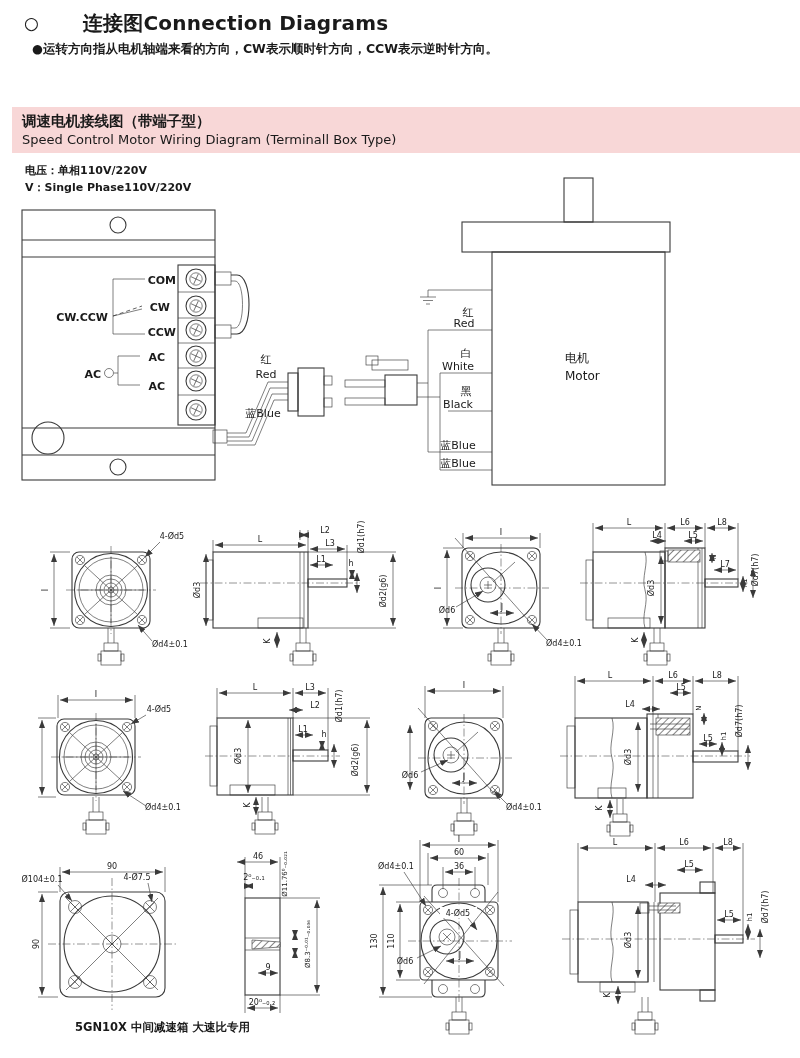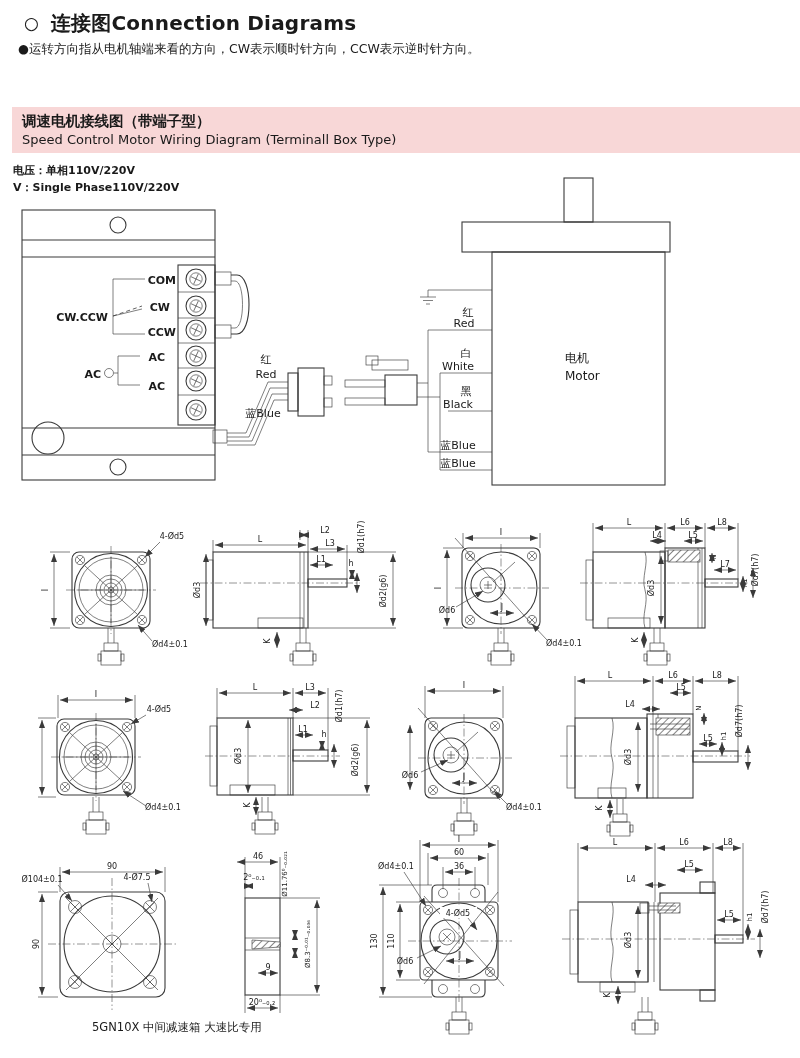--- a/index.html
+++ b/index.html
@@ -1,30 +1,30 @@
 <!DOCTYPE html>
 <html><head>
 <meta charset="utf-8">
 <style>
   html,body{margin:0;padding:0;background:#fff;}
   #page{position:relative;width:800px;height:1058px;background:#fff;overflow:hidden;
         font-family:"DejaVu Sans","Liberation Sans",sans-serif;color:#1a1a1a;}
   .abs{position:absolute;}
   #titleRow{top:10px;left:24px;display:flex;align-items:center;gap:12px;}
   #titleRow .circ{font-size:17px;line-height:1;}
-  #titleRow .ttl{font-size:20px;font-weight:bold;letter-spacing:.2px;}
+  #titleRow .ttl{font-size:20px;font-weight:bold;letter-spacing:.2px;margin-left:32px;}
   .bullet{font-size:12.5px;}
-  #b1{top:41px;left:18px;font-weight:normal;}
+  #b1{top:41px;left:32px;font-weight:bold;}
   #b2{top:59px;left:18px;line-height:1.35;}
   #b2 .l2{padding-left:9px;}
   #banner{top:107px;left:12px;width:784px;background:#f8d7d7;padding:5px 0 6px 10px;}
   #banner .cn{font-size:14.5px;font-weight:bold;}
   #banner .en{font-size:13px;margin-top:1px;}
-  #volt{top:163px;left:13px;font-size:11px;font-weight:bold;line-height:1.5;}
-  #caption{top:1020px;left:75px;font-size:11.5px;font-weight:normal;margin-left:17px;}
+  #volt{top:163px;left:25px;font-size:11px;font-weight:bold;line-height:1.5;}
+  #caption{top:1020px;left:75px;font-size:11.5px;font-weight:bold;}
   svg{position:absolute;top:0;left:0;}
   .ln{fill:none;stroke:#3a3a3a;stroke-width:1.1;}
   .tn{fill:none;stroke:#3a3a3a;stroke-width:.65;}
   .cl{fill:none;stroke:#3a3a3a;stroke-width:.55;stroke-dasharray:8 2.5 1.5 2.5;}
   .dsh{fill:none;stroke:#3a3a3a;stroke-width:.8;stroke-dasharray:4 3;}
   .dm{fill:none;stroke:#3a3a3a;stroke-width:.65;marker-start:url(#as);marker-end:url(#ae);}
   text{font-family:"DejaVu Sans","Liberation Sans",sans-serif;fill:#1a1a1a;}
   .t11{font-size:11px;}.t11b{font-size:11px;font-weight:bold;}
   .t12{font-size:12px;}.t8{font-size:8px;}.t7{font-size:7px;}
   .mid{text-anchor:middle;}.end{text-anchor:end;}

